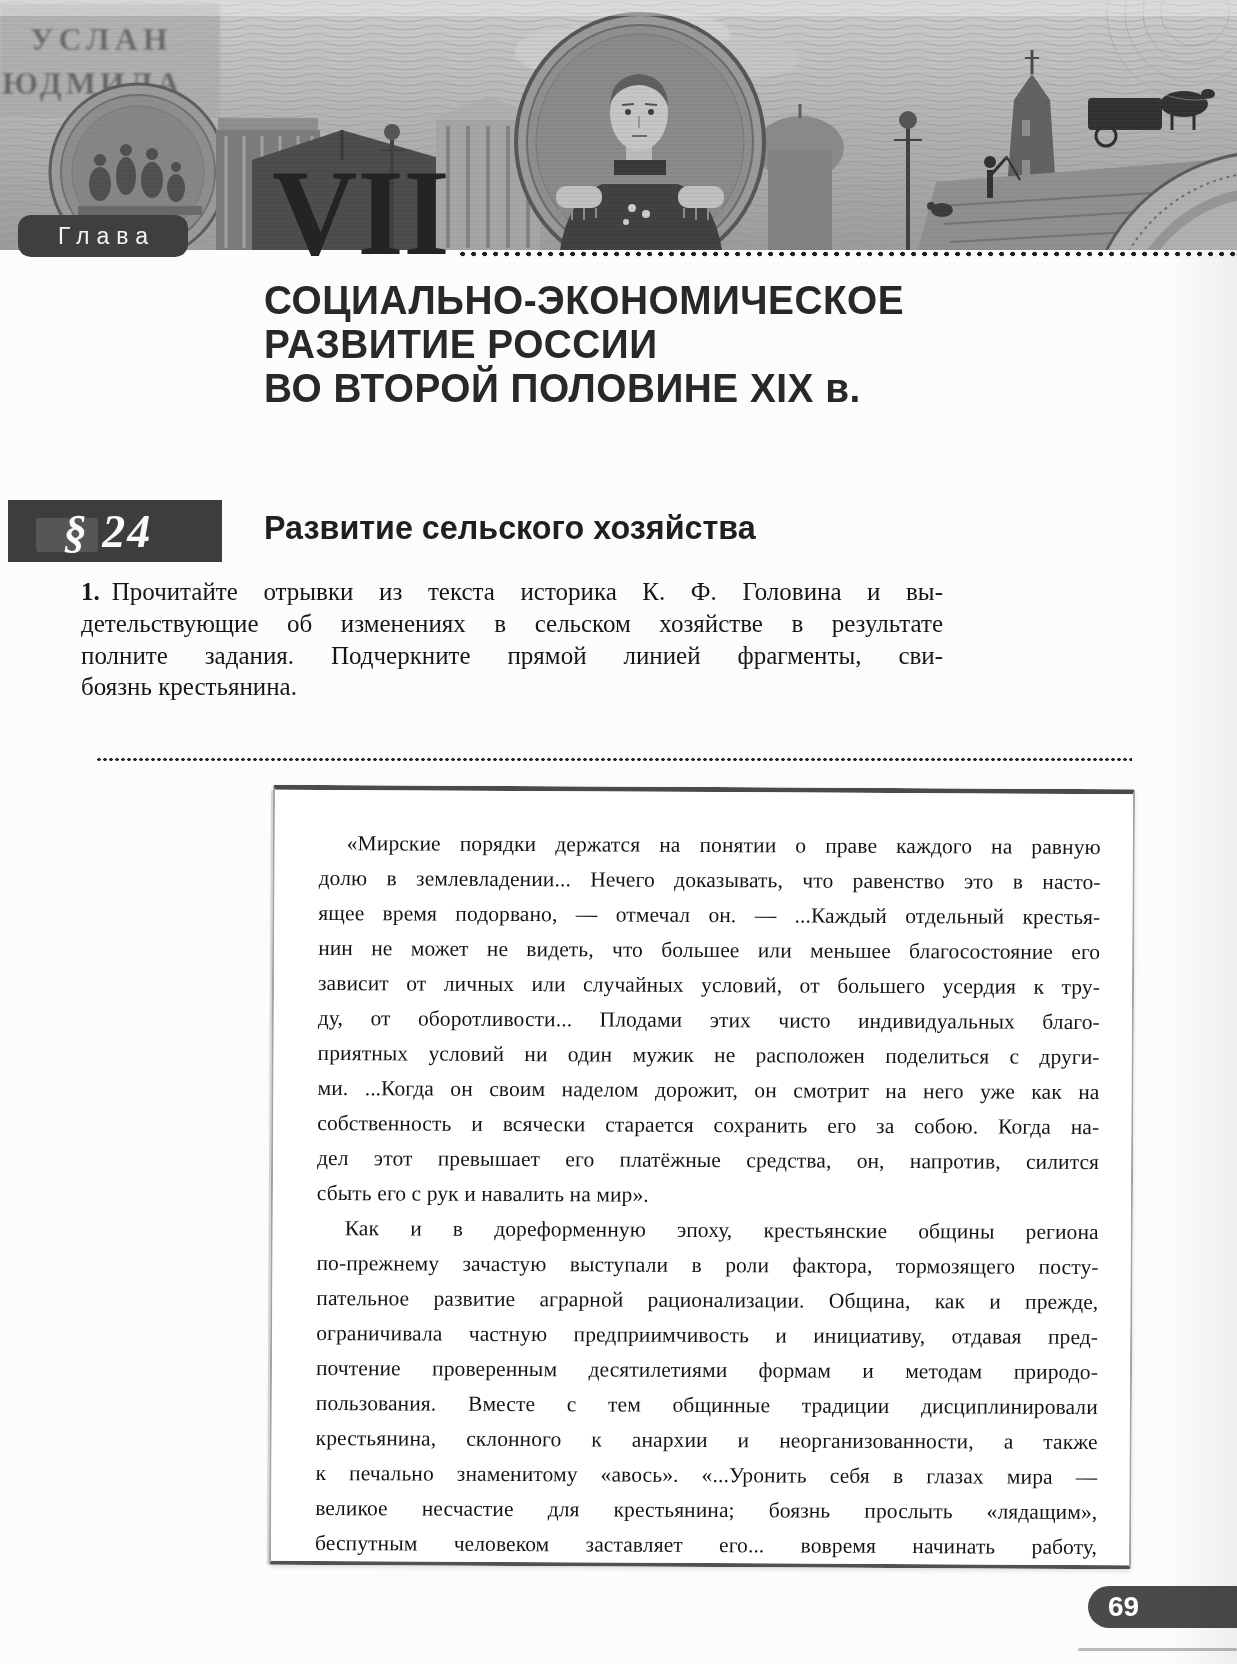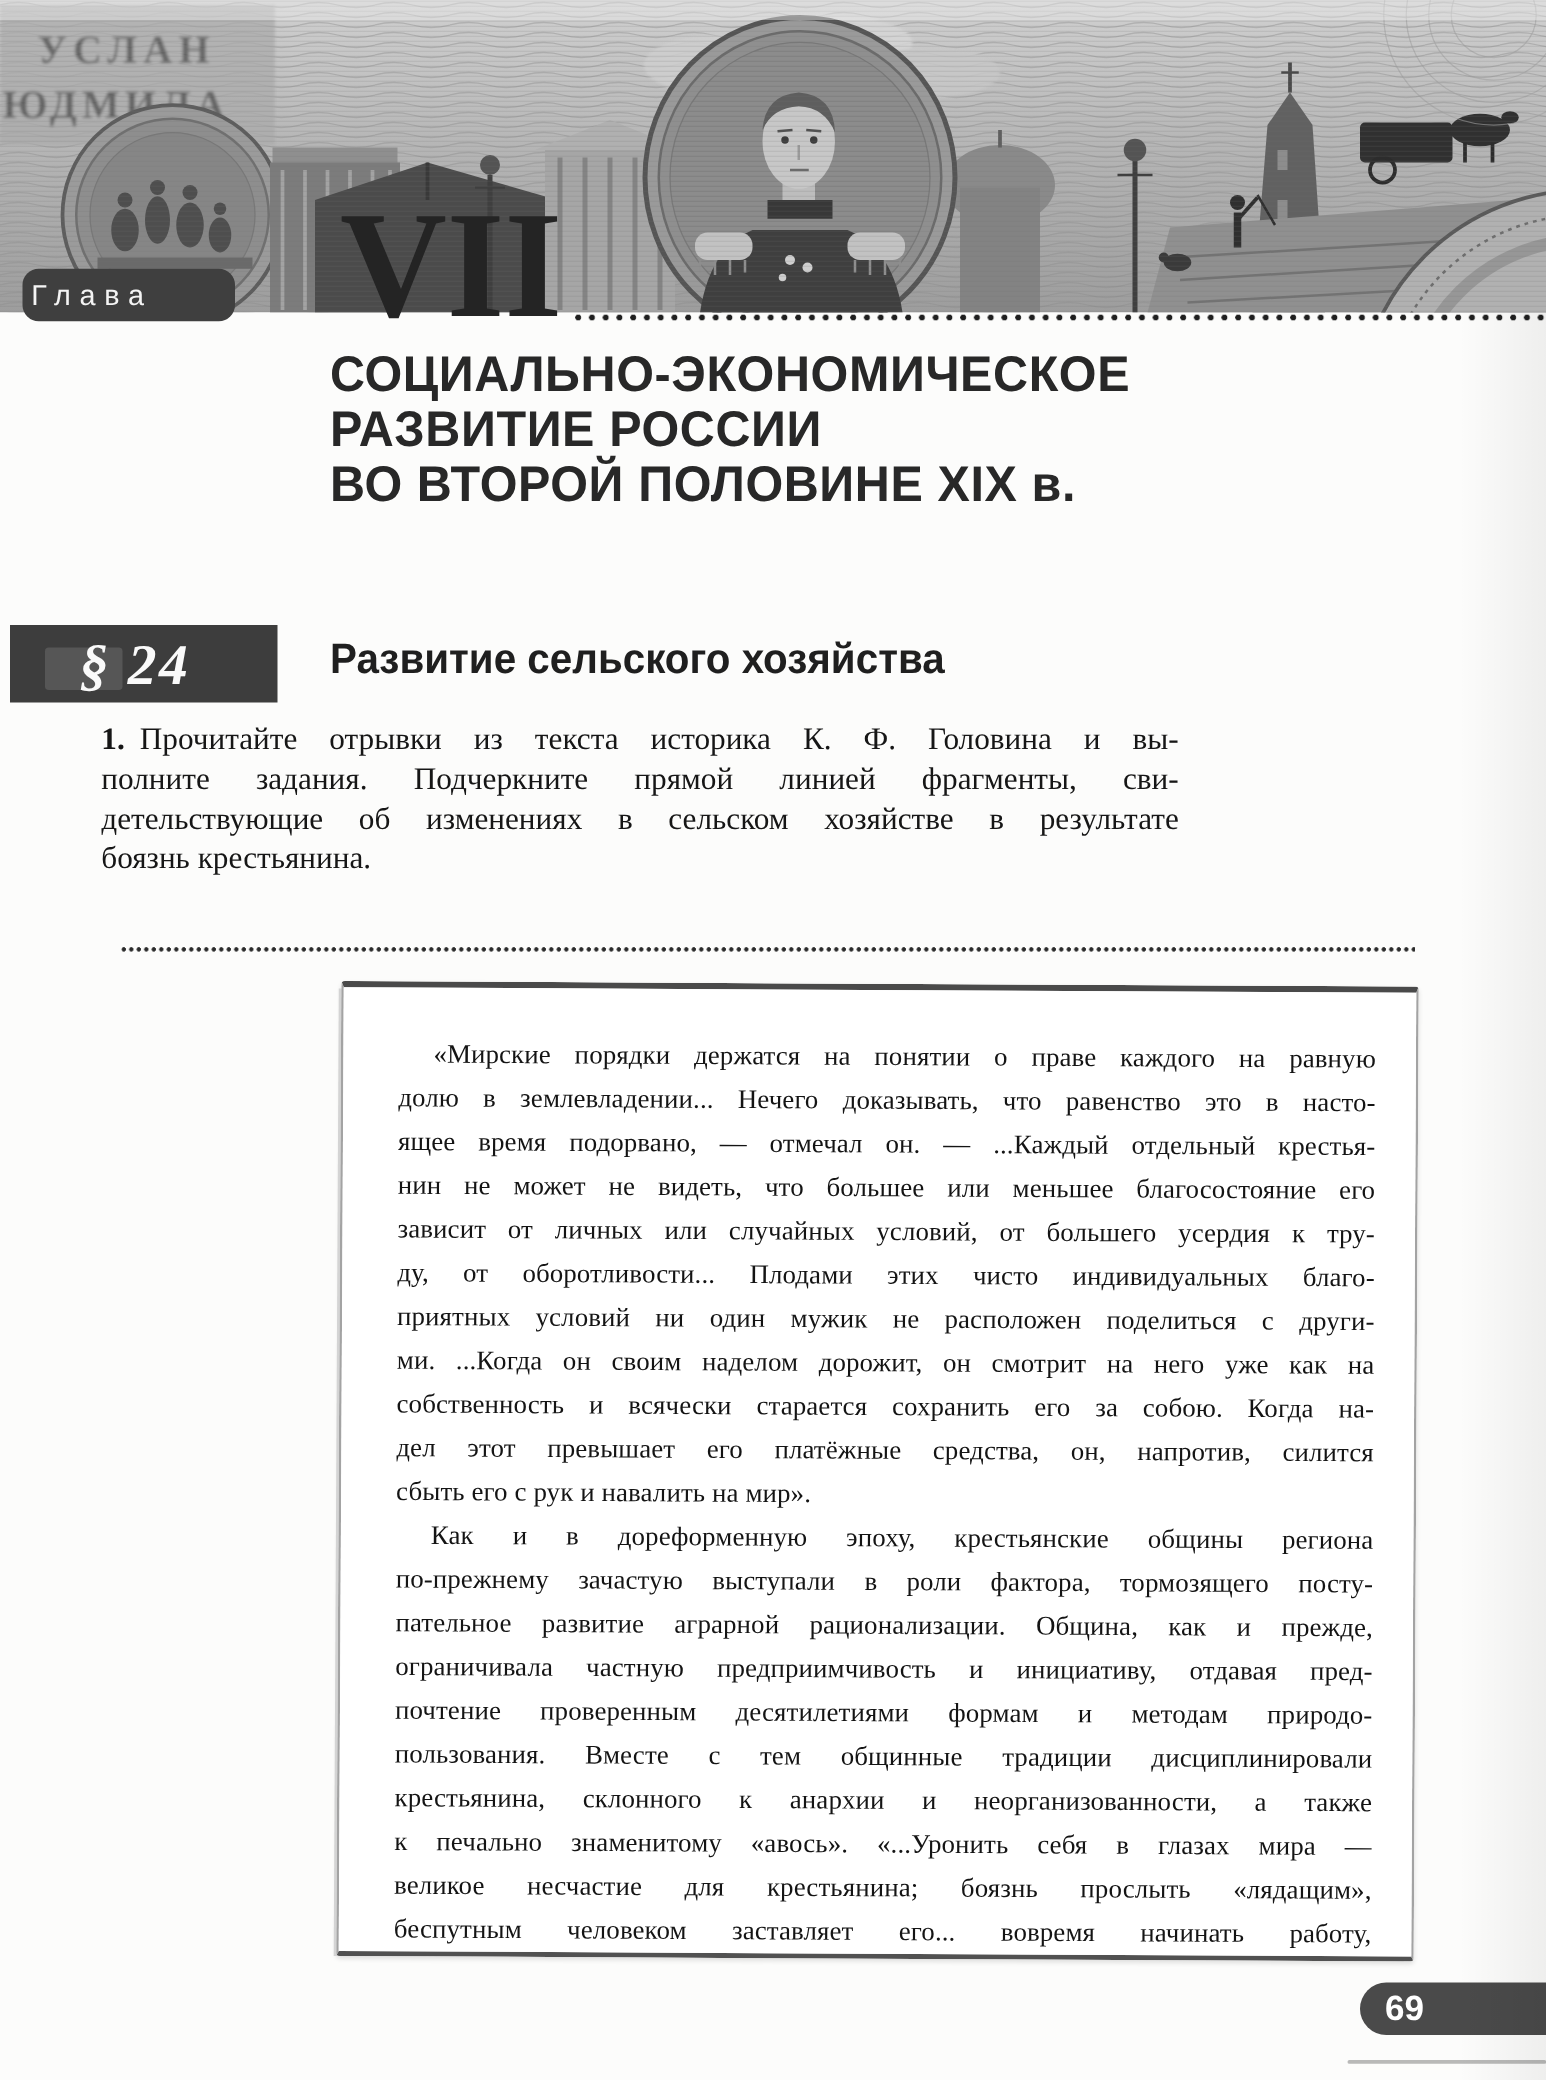--- a/index.html
+++ b/index.html
@@ -7,21 +7,21 @@
     position:relative; width:1237px; height:1664px; margin:0 auto;
     background:#fcfcfb; overflow:hidden;
     font-family:"Liberation Serif", serif; color:#1c1c1c;
   }
   
   .banner{position:absolute; left:0; top:0; width:1237px; height:250px;}
   .banner svg{display:block;}
   .glava-badge{
     position:absolute; left:18px; top:215px; width:170px; height:42px;
     background:#3f3f3f; border-radius:13px;
-    display:flex; align-items:center; 
+    display:flex; align-items:center; justify-content:center;
     font-family:"Liberation Sans", sans-serif; font-size:23px;
     letter-spacing:7px; color:#f4f4f4; text-indent:7px;
   }
   .chapter-number{
     position:absolute; left:272px; top:152px;
     font-family:"Liberation Serif", serif; font-weight:bold;
     font-size:122px; line-height:1; color:#242424;
     transform:scaleX(0.97); transform-origin:left top;
   }
   .dotted{position:absolute; height:6px; background-repeat:repeat-x;}
@@ -313,22 +313,22 @@
   </div>
 
   <div class="sec-badge">
     <div class="patch"></div>
     <span>§ 24</span>
   </div>
   <h2 class="sec-title">Развитие сельского хозяйства</h2>
 
   <div class="task">
     <div class="tline"><span class="tnum">1.</span><span>Прочитайте отрывки из текста историка К. Ф. Головина и вы-</span></div>
+    <div class="tline">детельствующие об изменениях в сельском хозяйстве в результате</div>
     <div class="tline">полните задания. Подчеркните прямой линией фрагменты, сви-</div>
-    <div class="tline">детельствующие об изменениях в сельском хозяйстве в результате</div>
     <div class="tline last">боязнь крестьянина.</div>
   </div>
 
   <div class="dotted sep"></div>
 
   <div class="quote-box">
     <div class="qline ind">«Мирские порядки держатся на понятии о праве каждого на равную</div>
     <div class="qline">долю в землевладении... Нечего доказывать, что равенство это в насто-</div>
     <div class="qline">ящее время подорвано, — отмечал он. — ...Каждый отдельный крестья-</div>
     <div class="qline">нин не может не видеть, что большее или меньшее благосостояние его</div>

